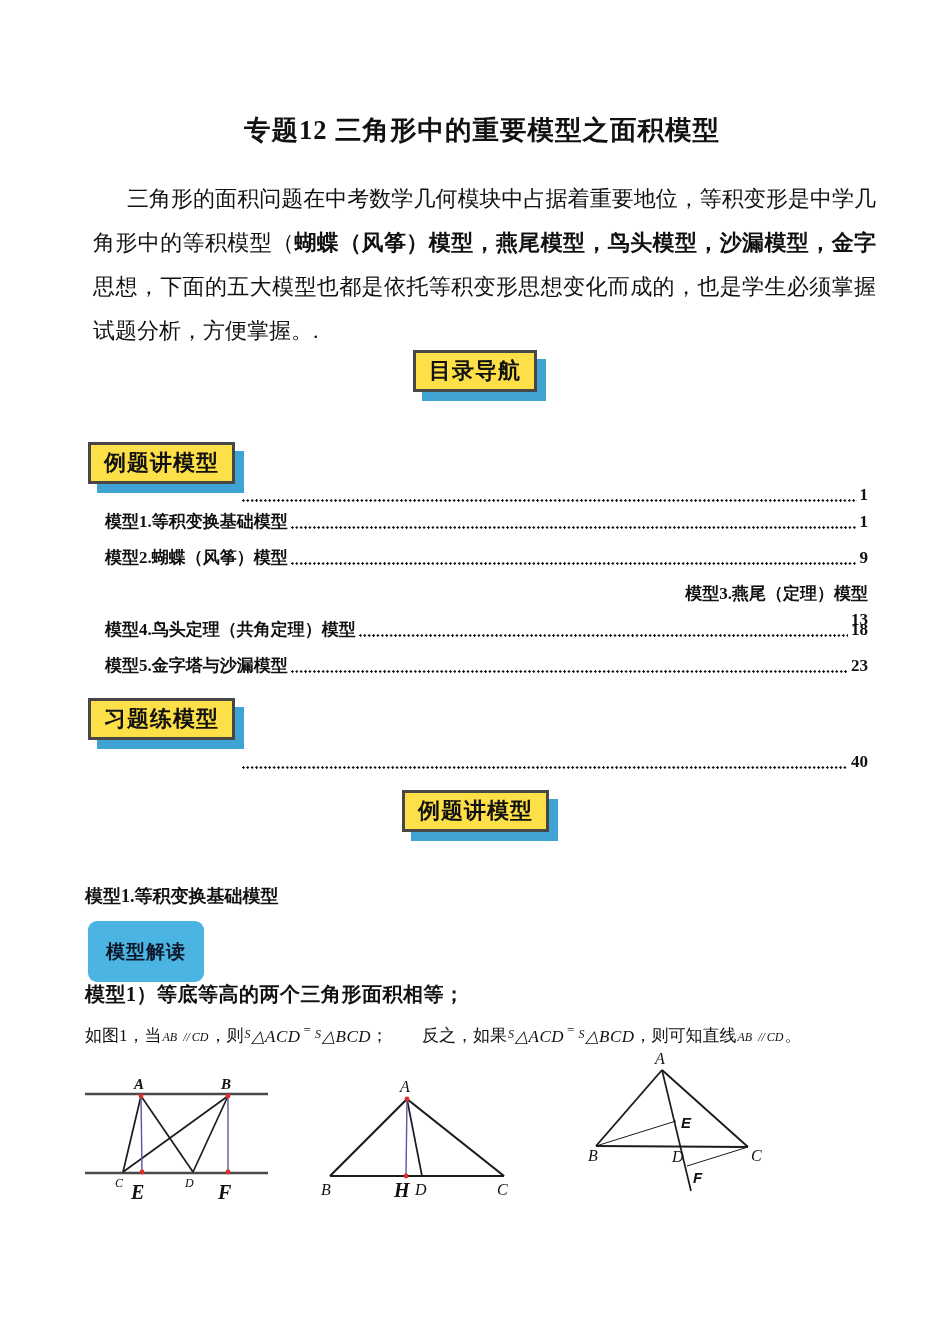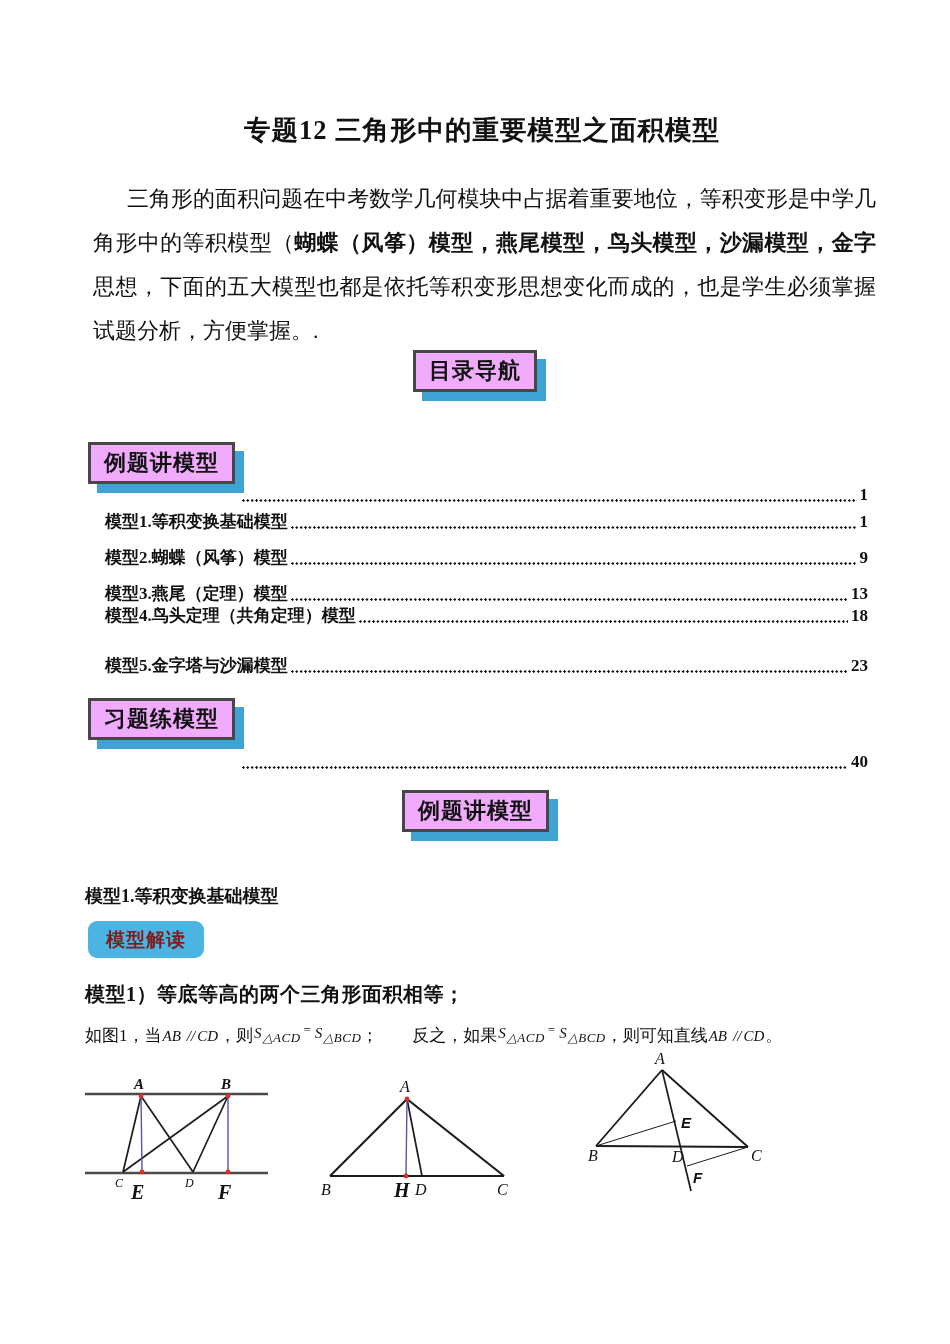--- a/index.html
+++ b/index.html
@@ -13,43 +13,43 @@
   
   .intro{position:absolute;left:85px;top:177px;width:783px;font-size:22px;line-height:44px;margin-left:8px;}
   .intro .ln{height:44px;white-space:nowrap;}
   .intro .just{text-align:justify;text-align-last:justify;white-space:normal;height:44px;overflow:hidden;}
   .intro .indent{text-indent:34px;}
   .bold{font-weight:bold;}
   
   .badge{position:absolute;}
   .badge-shadow{position:absolute;left:9px;top:9px;width:100%;height:100%;
                 background:var(--badge_blue,#3fa3d3);}
-  .badge-box{position:relative;background:#f0abfc;border:3px solid #474747;
+  .badge-box{position:relative;background:#fde047;border:3px solid #474747;
              padding:7px 13px;font-weight:bold;font-size:22px;line-height:1;
              letter-spacing:1px;white-space:nowrap;z-index:1;}
   
   .toc-row{position:absolute;left:85px;width:783px;height:22px;display:flex;align-items:flex-end;}
   .toc-label{font-weight:bold;font-size:17px;line-height:22px;white-space:nowrap;margin-left:20px;}
   .leader{flex:1;height:3px;margin:0 3px 4px 3px;
           background-image:radial-gradient(circle at 1.4px 1.5px,#101010 1.05px,transparent 1.35px);
           background-size:4.4px 3px;background-repeat:repeat-x;}
   .toc-row.no-label .leader{margin-left:157px;}
   .toc-page{font-weight:bold;font-size:17px;line-height:22px;white-space:nowrap;}
   
   .section-heading{position:absolute;left:85px;top:884px;font-size:18px;font-weight:bold;}
   .pill-button{position:absolute;left:88px;top:921px;height:37px;line-height:37px;
-               padding:0 18px;border-radius:9px;background:var(--button_blue,#4cb4e2);
-               color:#7f1d1d;font-weight:bold;font-size:19px;
+               padding:12px 18px;border-radius:9px;background:var(--button_blue,#4cb4e2);
+               color:#0f172a;font-weight:bold;font-size:19px;
                font-family:"Liberation Sans",sans-serif;letter-spacing:1px;}
   .model-line{position:absolute;left:85px;top:981px;font-size:20px;font-weight:bold;letter-spacing:0.5px;}
   .statement{position:absolute;left:85px;top:1013px;width:800px;font-size:17px;line-height:34px;white-space:nowrap;}
-  .mvar{font-family:"Liberation Serif",serif;font-style:italic;font-size:15px;margin:16px 1px;}
+  .mvar{font-family:"Liberation Serif",serif;font-style:italic;font-size:12px;margin:16px 1px;}
   .par{margin-left:5px;}
   .sv{vertical-align:3px;}
-  .msub{font-family:"Liberation Serif",serif;font-style:italic;font-size:13px;vertical-align:-1px;letter-spacing:0.5px;}
+  .msub{font-family:"Liberation Serif",serif;font-style:italic;font-size:17px;vertical-align:-1px;letter-spacing:0.5px;}
   .meq{font-family:"Liberation Serif",serif;font-size:13px;vertical-align:7px;padding:0 3px;}
   .gap{display:inline-block;width:34px;}
   
   .figures{position:absolute;left:75px;top:1048px;width:805px;height:170px;}
   .flabel{font-family:"Liberation Serif",serif;font-style:italic;fill:#111;}
   .flabel.fb{font-weight:bold;}
   .fsans{font-family:"Liberation Sans",sans-serif;font-style:italic;font-weight:bold;fill:#111;}
 </style>
 </head>
 <body>
@@ -82,26 +82,26 @@
   <div class="toc-row" style="top:511px;">
     <span class="toc-label">模型1.等积变换基础模型</span>
     <span class="leader"></span>
     <span class="toc-page">1</span>
   </div>
   <div class="toc-row" style="top:547px;">
     <span class="toc-label">模型2.蝴蝶（风筝）模型</span>
     <span class="leader"></span>
     <span class="toc-page">9</span>
   </div>
-  <div class="toc-row" style="top:583px;">
+  <div class="toc-row" style="top:583px;flex-direction:column;">
     <span class="toc-label">模型3.燕尾（定理）模型</span>
     <span class="leader"></span>
     <span class="toc-page">13</span>
   </div>
-  <div class="toc-row" style="top:605px;">
+  <div class="toc-row" style="top:619px;">
     <span class="toc-label">模型4.鸟头定理（共角定理）模型</span>
     <span class="leader"></span>
     <span class="toc-page">18</span>
   </div>
   <div class="toc-row" style="top:655px;">
     <span class="toc-label">模型5.金字塔与沙漏模型</span>
     <span class="leader"></span>
     <span class="toc-page">23</span>
   </div>
 

